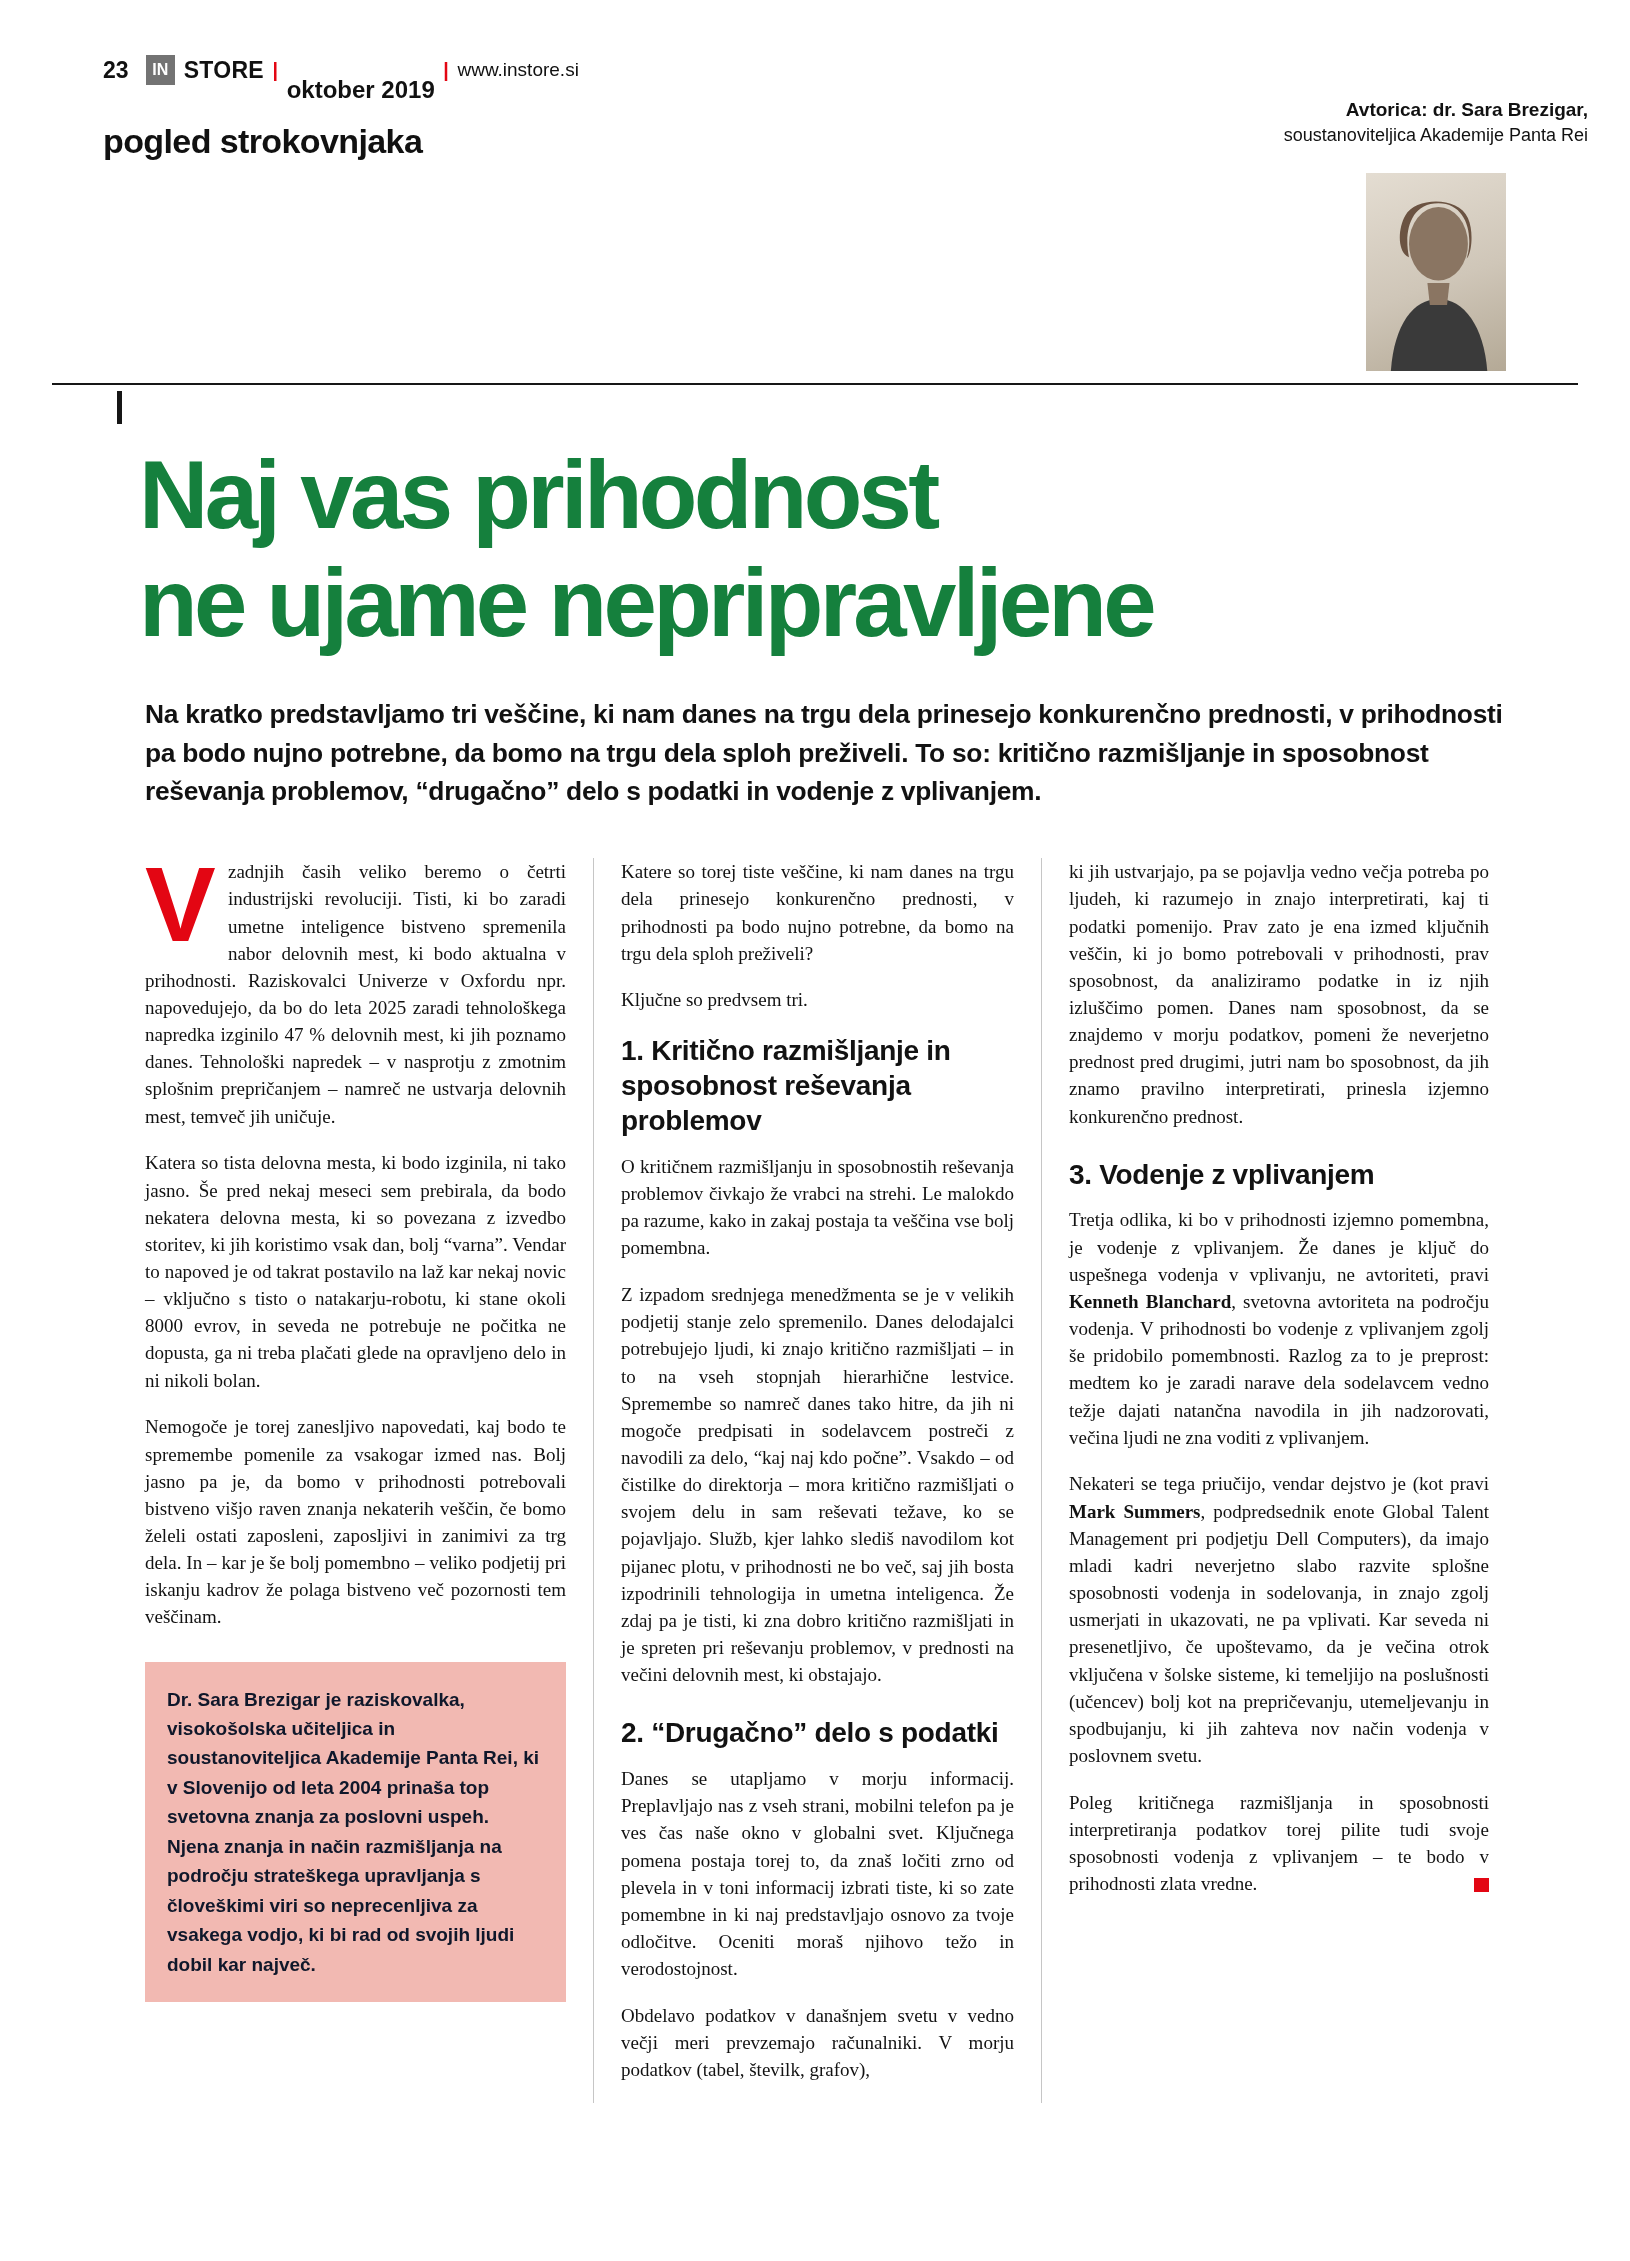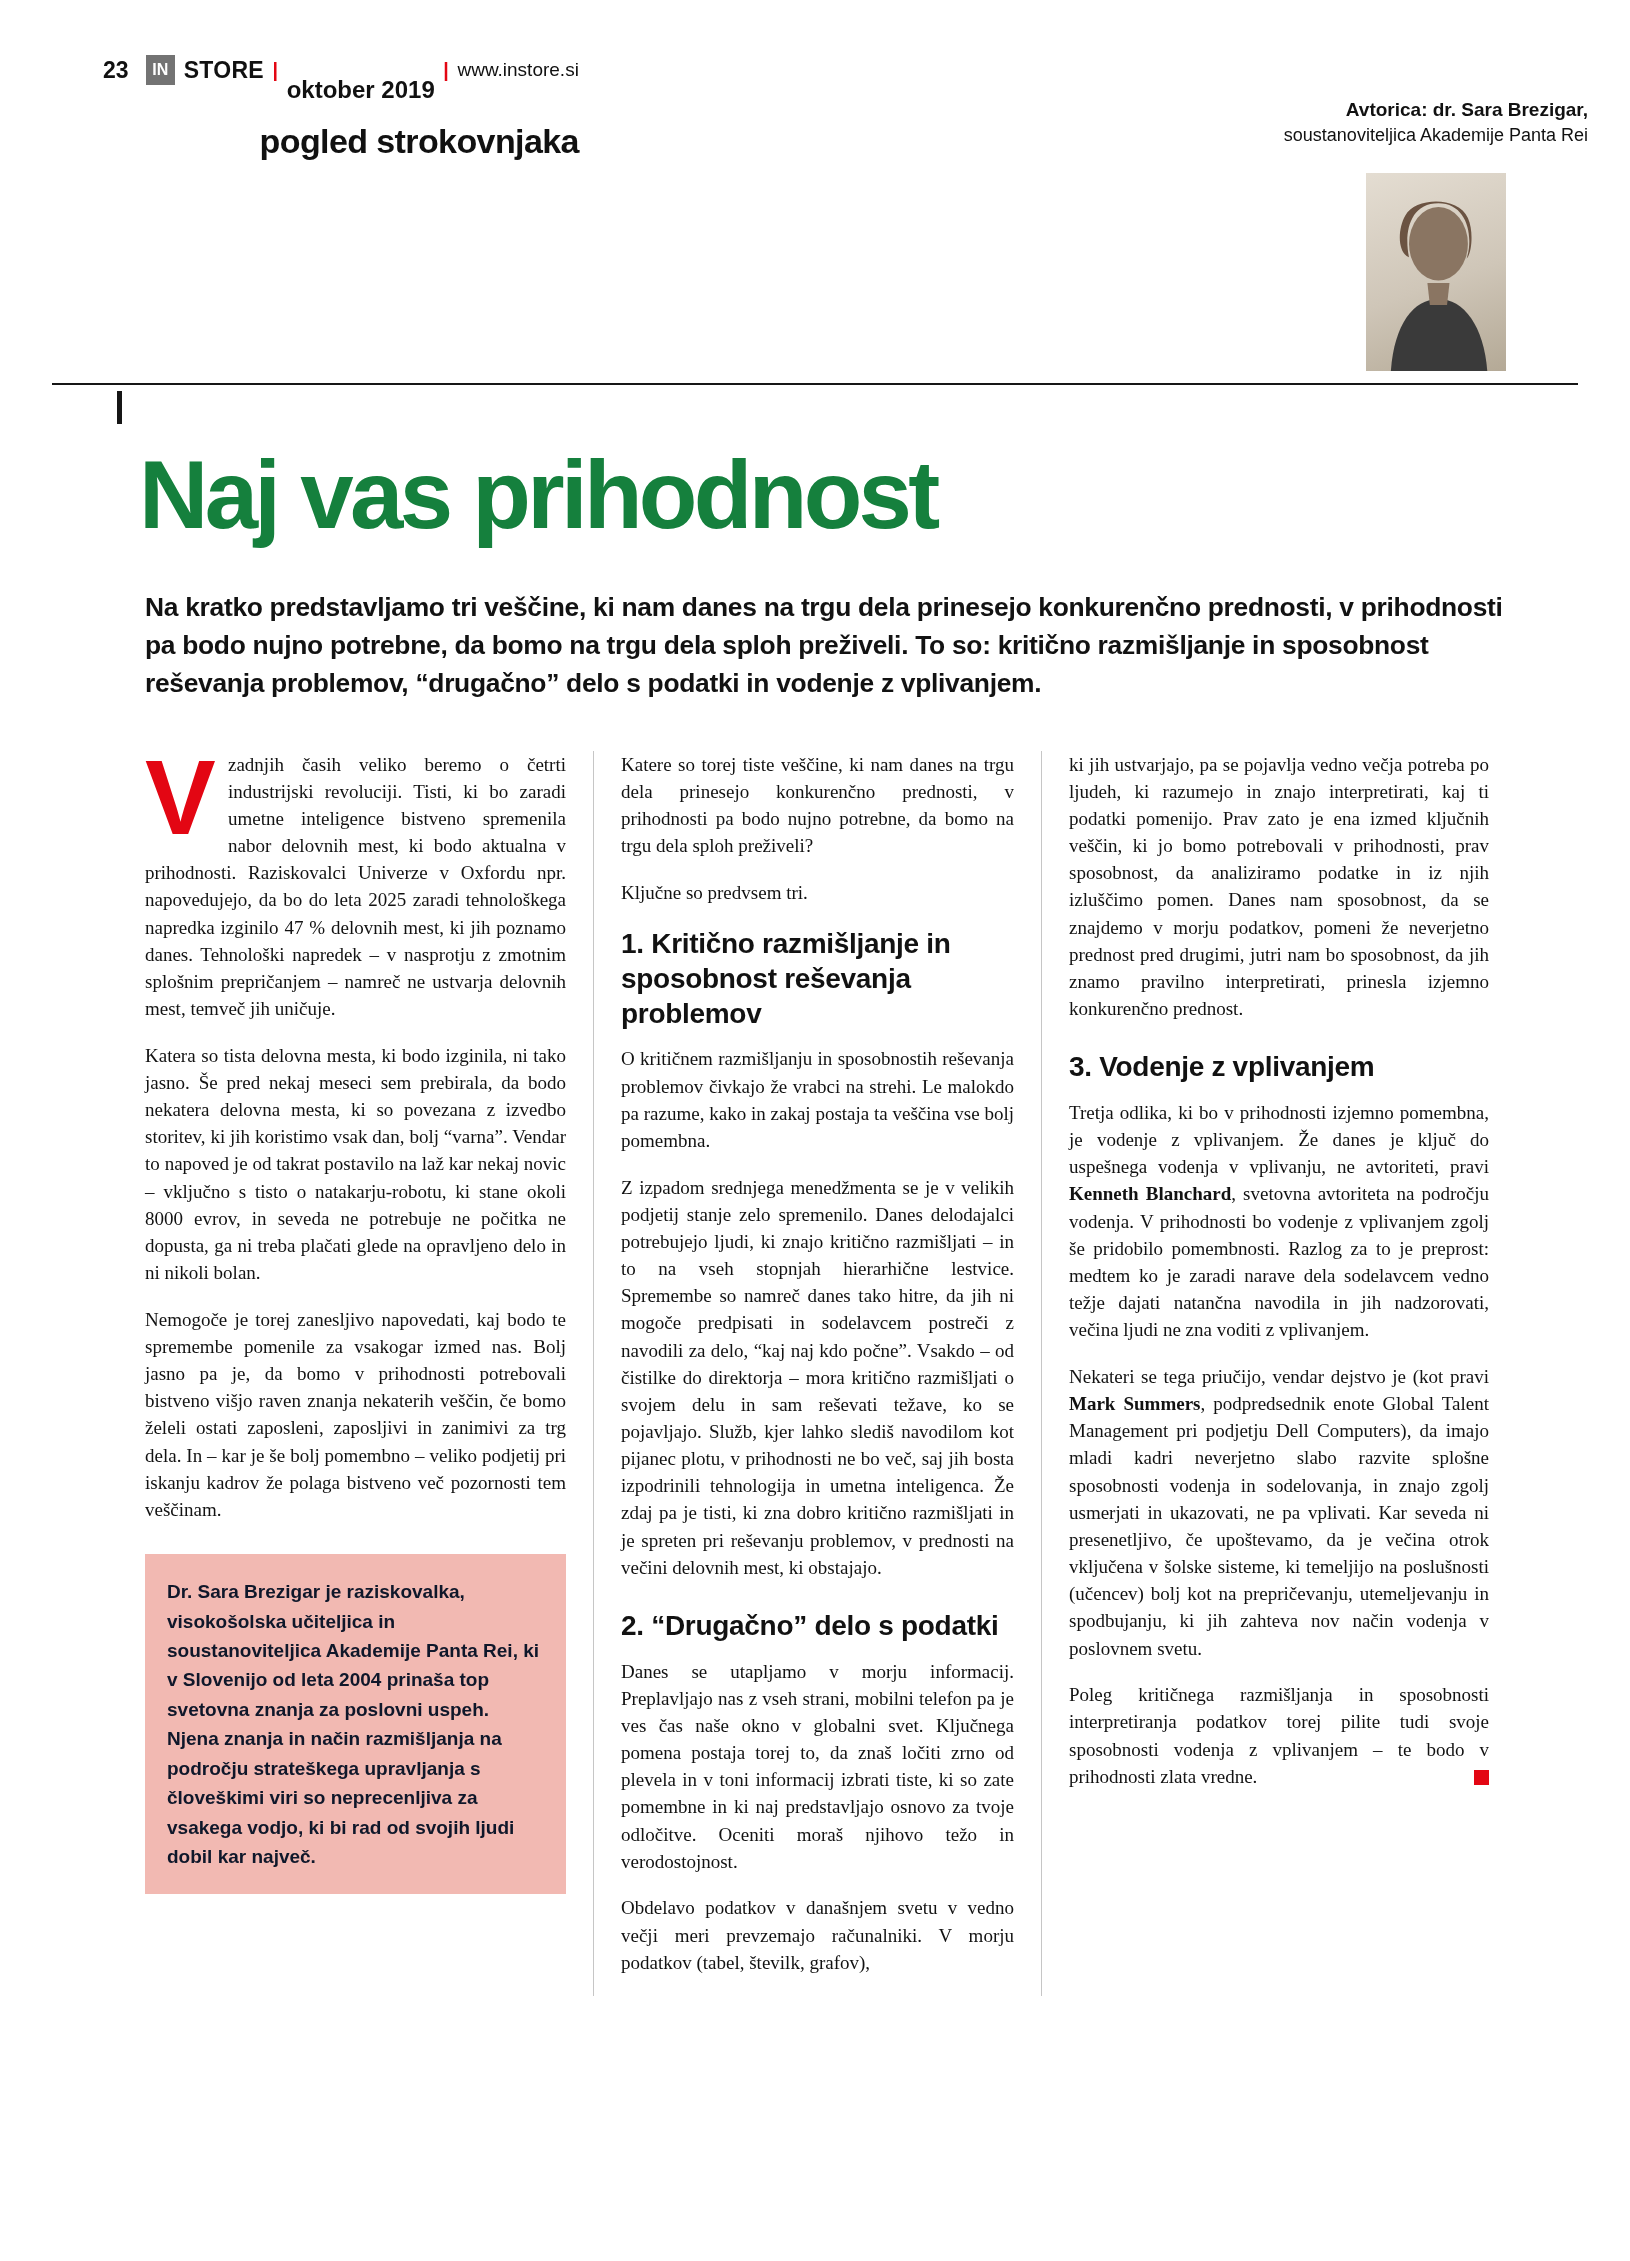--- a/index.html
+++ b/index.html
@@ -15,21 +15,21 @@
   .meta-row { display:flex; align-items:center; gap:17px; }
   .page-num { font-weight:bold; font-size:23px; }
   .logo-row { display:flex; align-items:center; gap:8.6px; }
   .logo-square { width:29.5px; height:29.5px; background:#737373; color:#fff;
                  display:flex; align-items:center; justify-content:center;
                  font-weight:bold; font-size:16px; }
   .logo-store { font-weight:bold; font-size:23px; letter-spacing:0.3px; }
   .sep { color:#e30613; font-weight:bold; font-size:19.6px; }
   .issue { font-weight:bold; font-size:24px;margin-top:40px; }
   .site { font-size:19px; }
-  .section-title { font-weight:bold; font-size:34px; margin-top:18.4px; letter-spacing:-0.6px;text-align:right; }
+  .section-title { font-weight:bold; font-size:34px; margin-top:18.4px; letter-spacing:-0.6px; }
 
   .header-right { display:flex; align-items:center; gap:26px;flex-direction:column; }
   .author-block { text-align:right; margin-top:61px; }
   .author-name { font-weight:bold; font-size:19px; line-height:1.35; }
   .author-sub { font-size:18px; line-height:1.35; }
   .photo { width:140px; height:198px; background:linear-gradient(160deg,#e4ddd2 0%,#cfc6b8 55%,#b4a996 100%);
            position:relative; overflow:hidden; flex:0 0 auto; }
   .photo svg { position:absolute; bottom:-3.7px; left:0; }
 
   
@@ -104,20 +104,21 @@
         </svg>
       </div>
     </div>
   </div>
 
   <hr class="rule">
   <div class="tick"></div>
 
   <h1 class="title">
     <span>Naj vas prihodnost</span><br>
+    <span>ne ujame nepripravljene</span>
   </h1>
 
   <div class="lead">Na kratko predstavljamo tri veščine, ki nam danes na trgu dela prinesejo konkurenčno prednosti, v prihodnosti pa bodo nujno potrebne, da bomo na trgu dela sploh preživeli. To so: kritično razmišljanje in sposobnost reševanja problemov, “drugačno” delo s podatki in vodenje z vplivanjem.</div>
 
   <div class="columns">
 
     <div class="col">
       <p>
         <span class="dropcap">V</span><span>zadnjih časih veliko beremo o četrti industrijski revoluciji. Tisti, ki bo zaradi umetne inteligence bistveno spremenila nabor delovnih mest, ki bodo aktualna v prihodnosti. Raziskovalci Univerze v Oxfordu npr. napovedujejo, da bo do leta 2025 zaradi tehnološkega napredka izginilo 47 % delovnih mest, ki jih poznamo danes. Tehnološki napredek – v nasprotju z zmotnim splošnim prepričanjem – namreč ne ustvarja delovnih mest, temveč jih uničuje.</span>
       </p>

